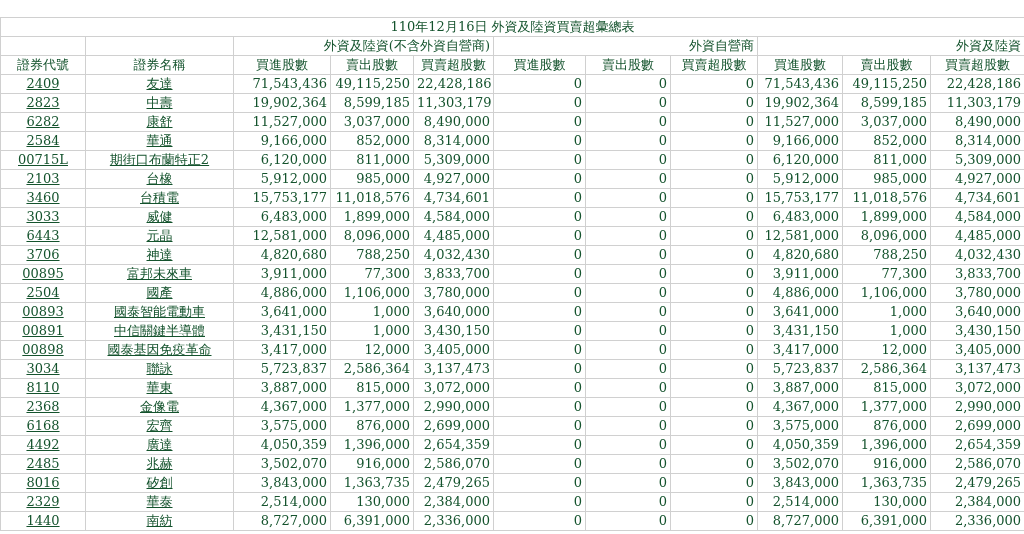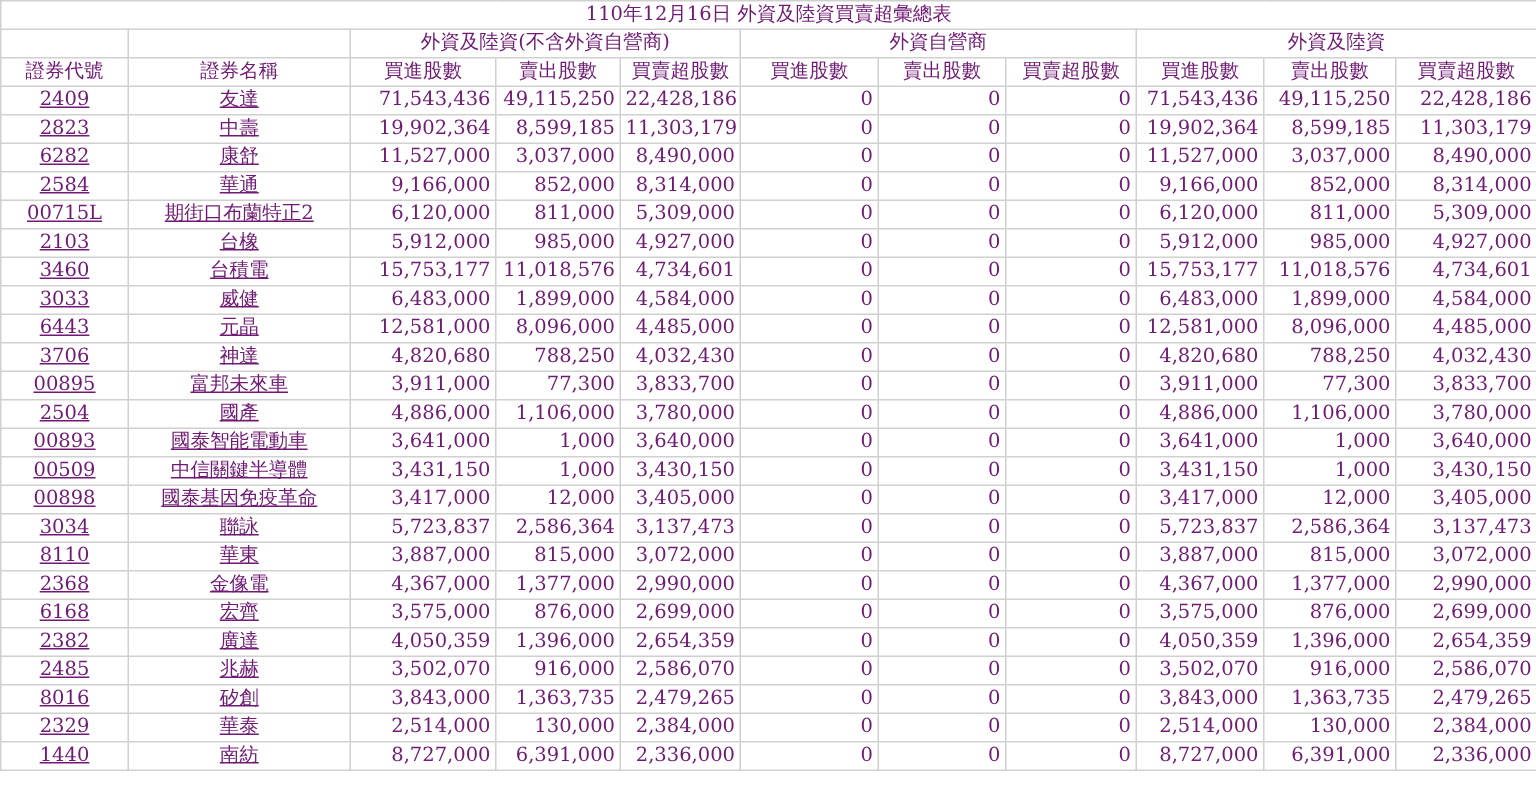--- a/index.html
+++ b/index.html
@@ -12,36 +12,37 @@
     height: 534px;
     overflow: hidden;
     background: #ffffff;
   }
   table.report {
     border-collapse: collapse;
     table-layout: fixed;
     width: 1024px;
     font-family: "DejaVu Serif", "Liberation Serif", serif;
     font-size: 13px;
-    color: #701a75;
+    color: #14532d;
+    margin-top: 17px;
   }
   table.report td {
     border: 1px solid #d0d0d0;
     height: 18px;
     line-height: 18px;
     padding: 0 3px;
     white-space: nowrap;
     overflow: hidden;
   }
   tr.title-row td {
     text-align: center;
     font-size: 13px;
   }
   tr.group-row td {
-    text-align: center;
+    text-align: right;
   }
   tr.colhead-row td {
     text-align: center;
   }
   td.num {
     text-align: right;
     padding-right: 4px;
   }
   td.code, td.name {
     text-align: center;
@@ -255,21 +256,21 @@
           <td class="num">1,000</td>
           <td class="num">3,640,000</td>
           <td class="num">0</td>
           <td class="num">0</td>
           <td class="num">0</td>
           <td class="num">3,641,000</td>
           <td class="num">1,000</td>
           <td class="num">3,640,000</td>
         </tr>
         <tr>
-          <td class="code">00509</td>
+          <td class="code">00891</td>
           <td class="name">中信關鍵半導體</td>
           <td class="num">3,431,150</td>
           <td class="num">1,000</td>
           <td class="num">3,430,150</td>
           <td class="num">0</td>
           <td class="num">0</td>
           <td class="num">0</td>
           <td class="num">3,431,150</td>
           <td class="num">1,000</td>
           <td class="num">3,430,150</td>
@@ -333,21 +334,21 @@
           <td class="num">876,000</td>
           <td class="num">2,699,000</td>
           <td class="num">0</td>
           <td class="num">0</td>
           <td class="num">0</td>
           <td class="num">3,575,000</td>
           <td class="num">876,000</td>
           <td class="num">2,699,000</td>
         </tr>
         <tr>
-          <td class="code">2382</td>
+          <td class="code">4492</td>
           <td class="name">廣達</td>
           <td class="num">4,050,359</td>
           <td class="num">1,396,000</td>
           <td class="num">2,654,359</td>
           <td class="num">0</td>
           <td class="num">0</td>
           <td class="num">0</td>
           <td class="num">4,050,359</td>
           <td class="num">1,396,000</td>
           <td class="num">2,654,359</td>

